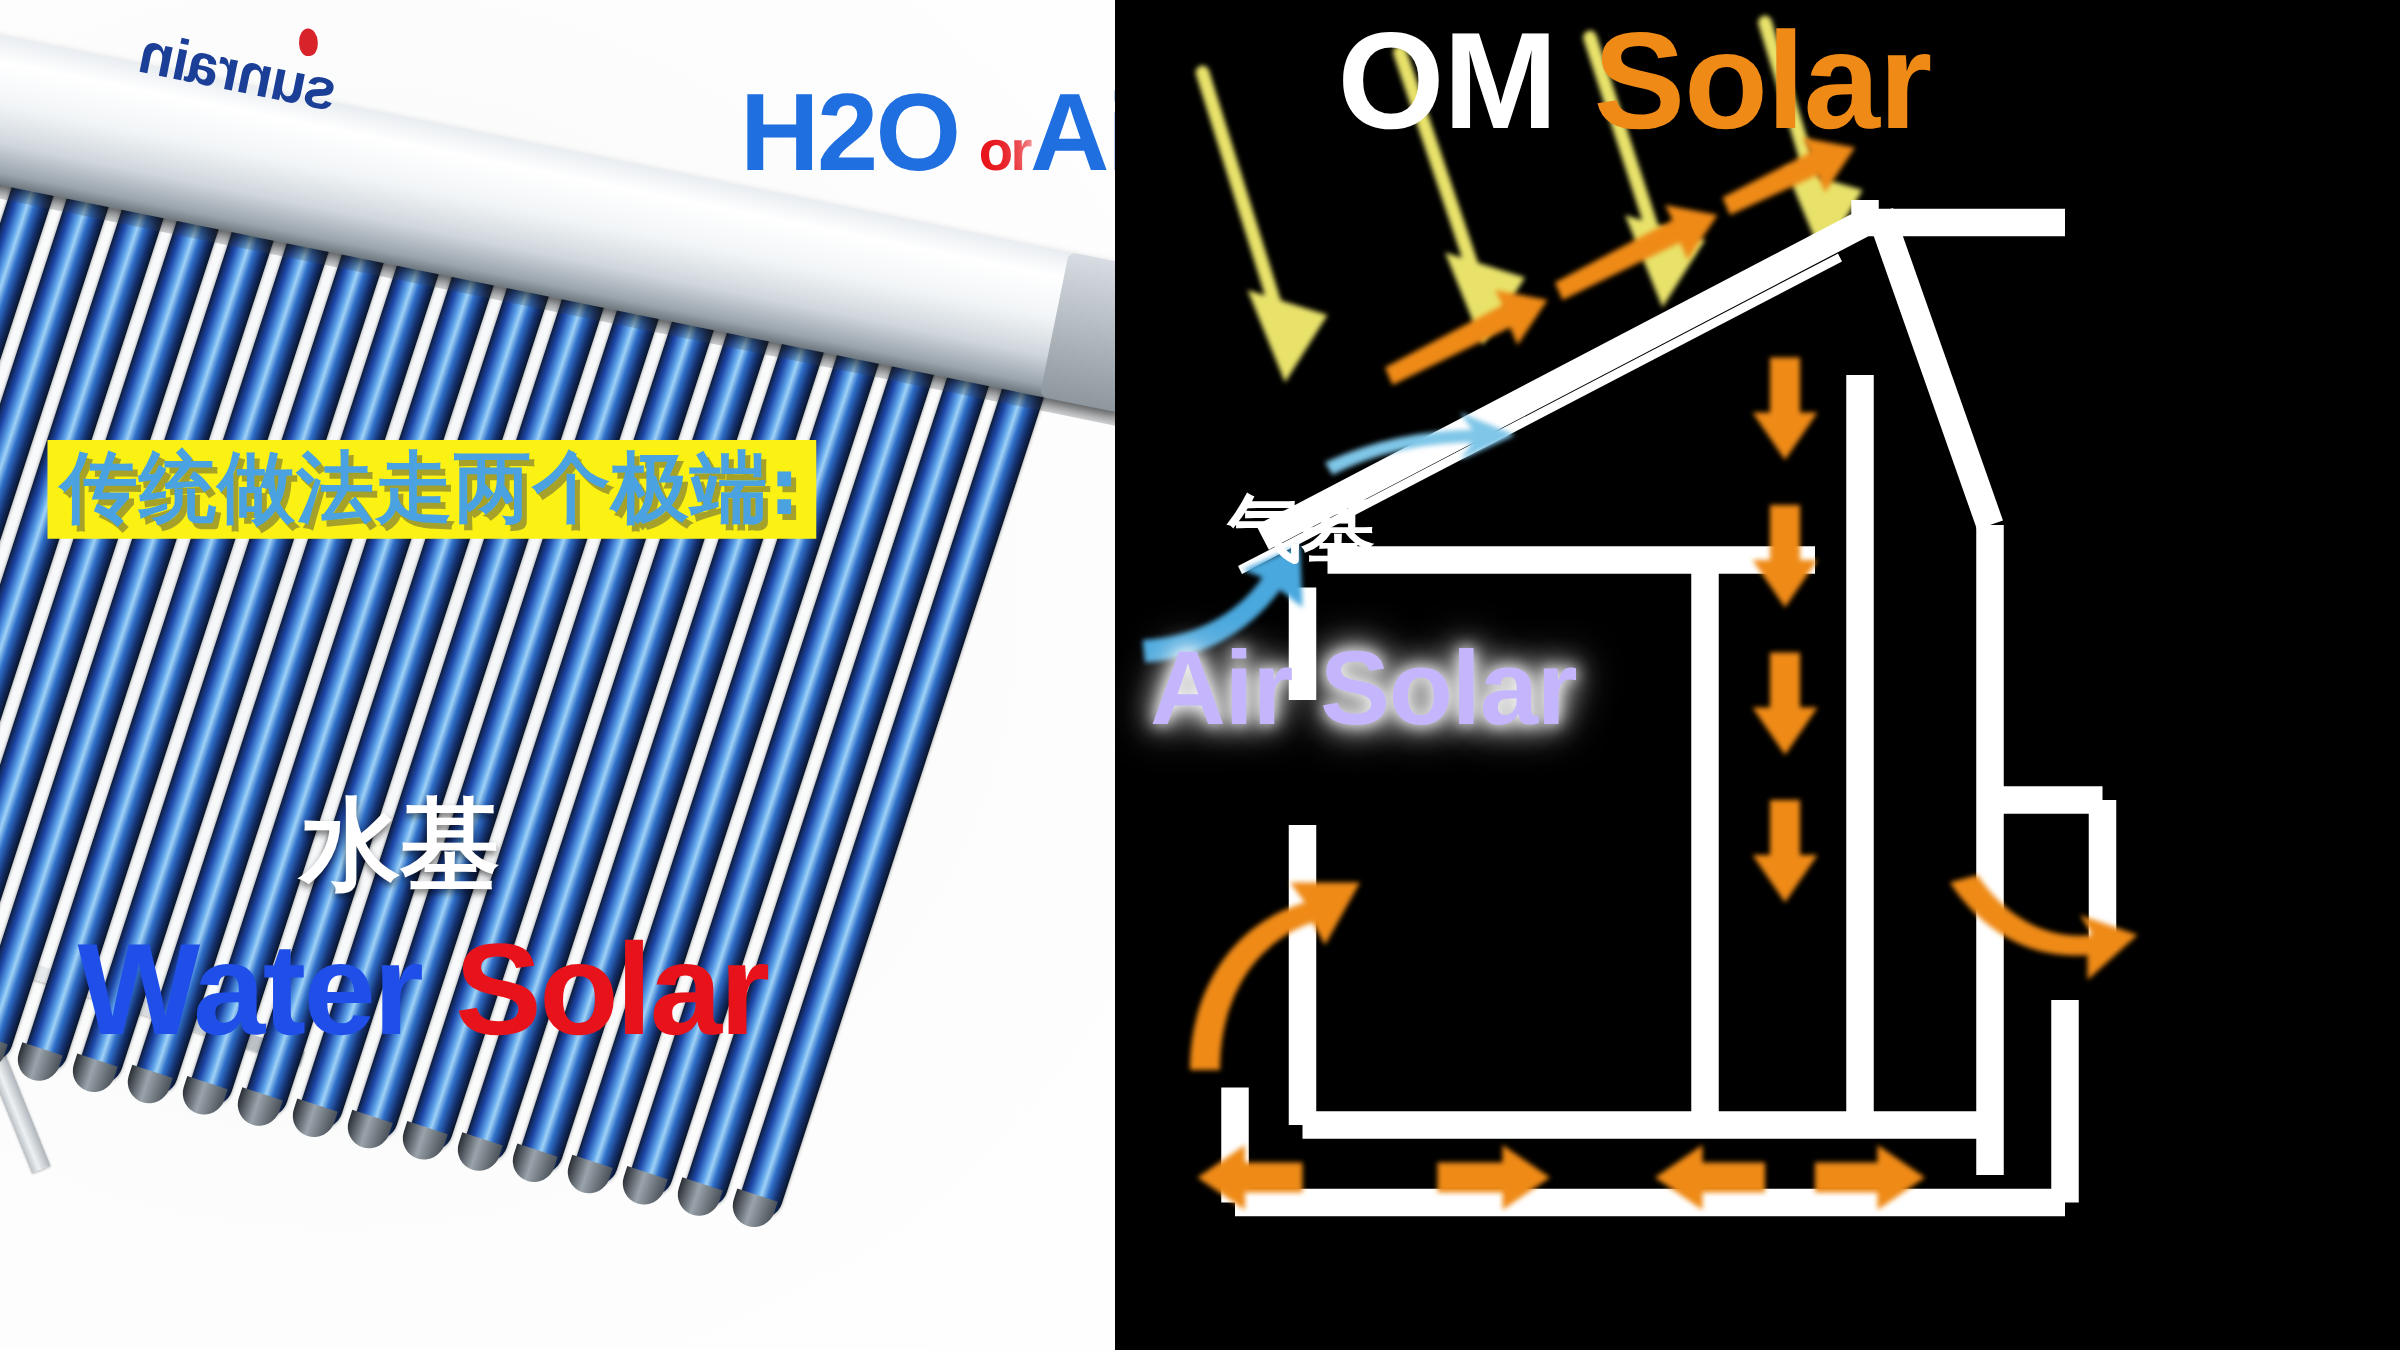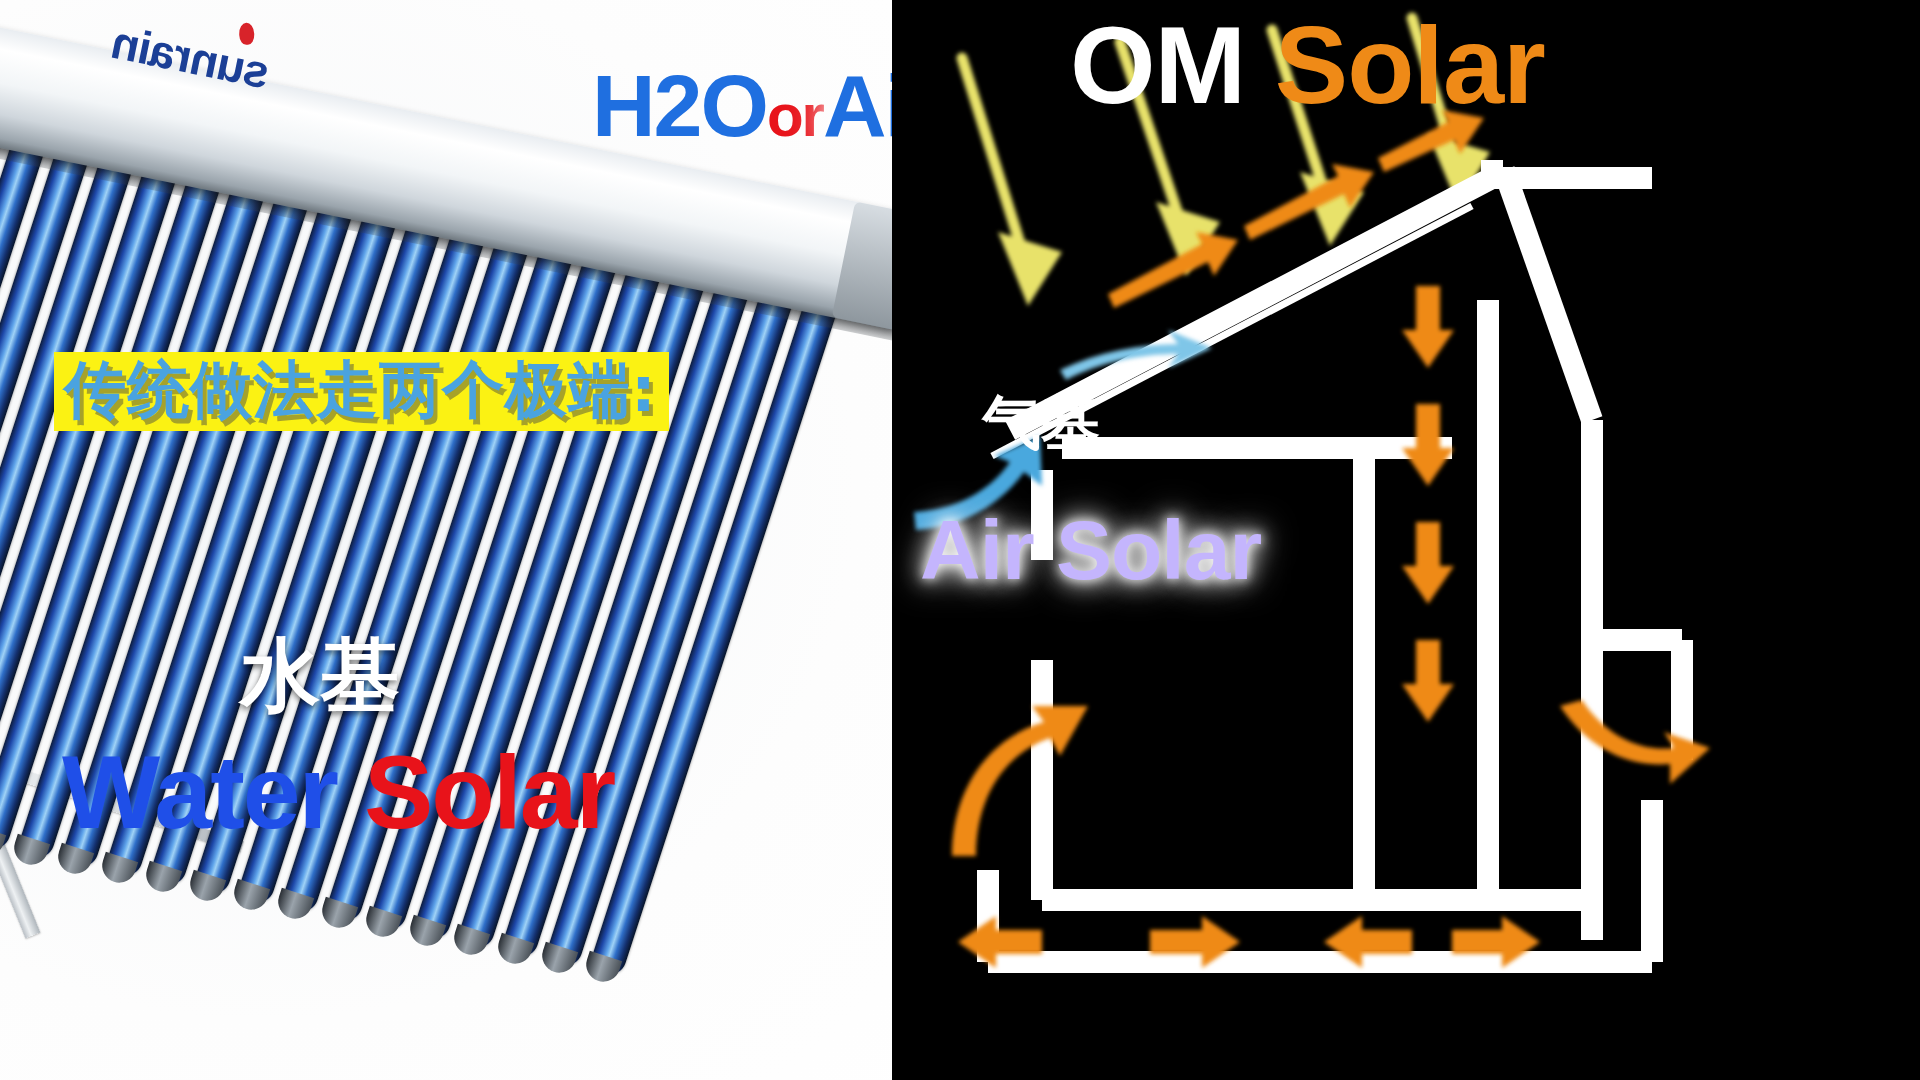--- a/index.html
+++ b/index.html
@@ -44,25 +44,25 @@
 
   
   #right-panel{position:absolute;left:892px;top:0;width:864px;height:1080px;background:#000;overflow:hidden;}
   #right-inner{position:absolute;left:0;top:0;width:1028px;height:1080px;}
 
   
   .blk{position:absolute;white-space:nowrap;line-height:1;}
 
   #h2o-air{left:592px;top:62px;font-size:88px;font-weight:800;letter-spacing:-2px;}
   #h2o-air .t-h2o{color:#1f6fe0;}
-  #h2o-air .t-or{color:#e8131a;font-size:60px;}
+  #h2o-air .t-or{color:#e8131a;font-size:45px;margin-left:16px;}
   #h2o-air .t-air{color:#1f6fe0;
      text-shadow:0 0 14px #fff,0 0 26px #fff,0 0 38px #fff,0 0 50px #fff;}
 
-  #zh-banner{left:54px;top:352px;background:#fbf213;padding:6px 12px 10px 10px;}
+  #zh-banner{left:38px;top:352px;background:#fbf213;padding:6px 12px 10px 10px;}
   #zh-banner div{color:#4aa3e0;font-size:62px;font-weight:700;line-height:1.02;
      font-family:"DejaVu Sans","Liberation Sans",sans-serif;
      text-shadow:4px 5px 0 rgba(96,96,60,.55);letter-spacing:1px;}
 
   #shuiji{left:240px;top:636px;color:#fff;font-size:80px;font-weight:700;
      font-family:"DejaVu Sans","Liberation Sans",sans-serif;
      text-shadow:0 3px 6px rgba(0,0,0,.55);}
 
   #water-solar{left:62px;top:740px;font-size:104px;font-weight:800;letter-spacing:-2px;}
   #water-solar .t-water{color:#1f4fe8;}

